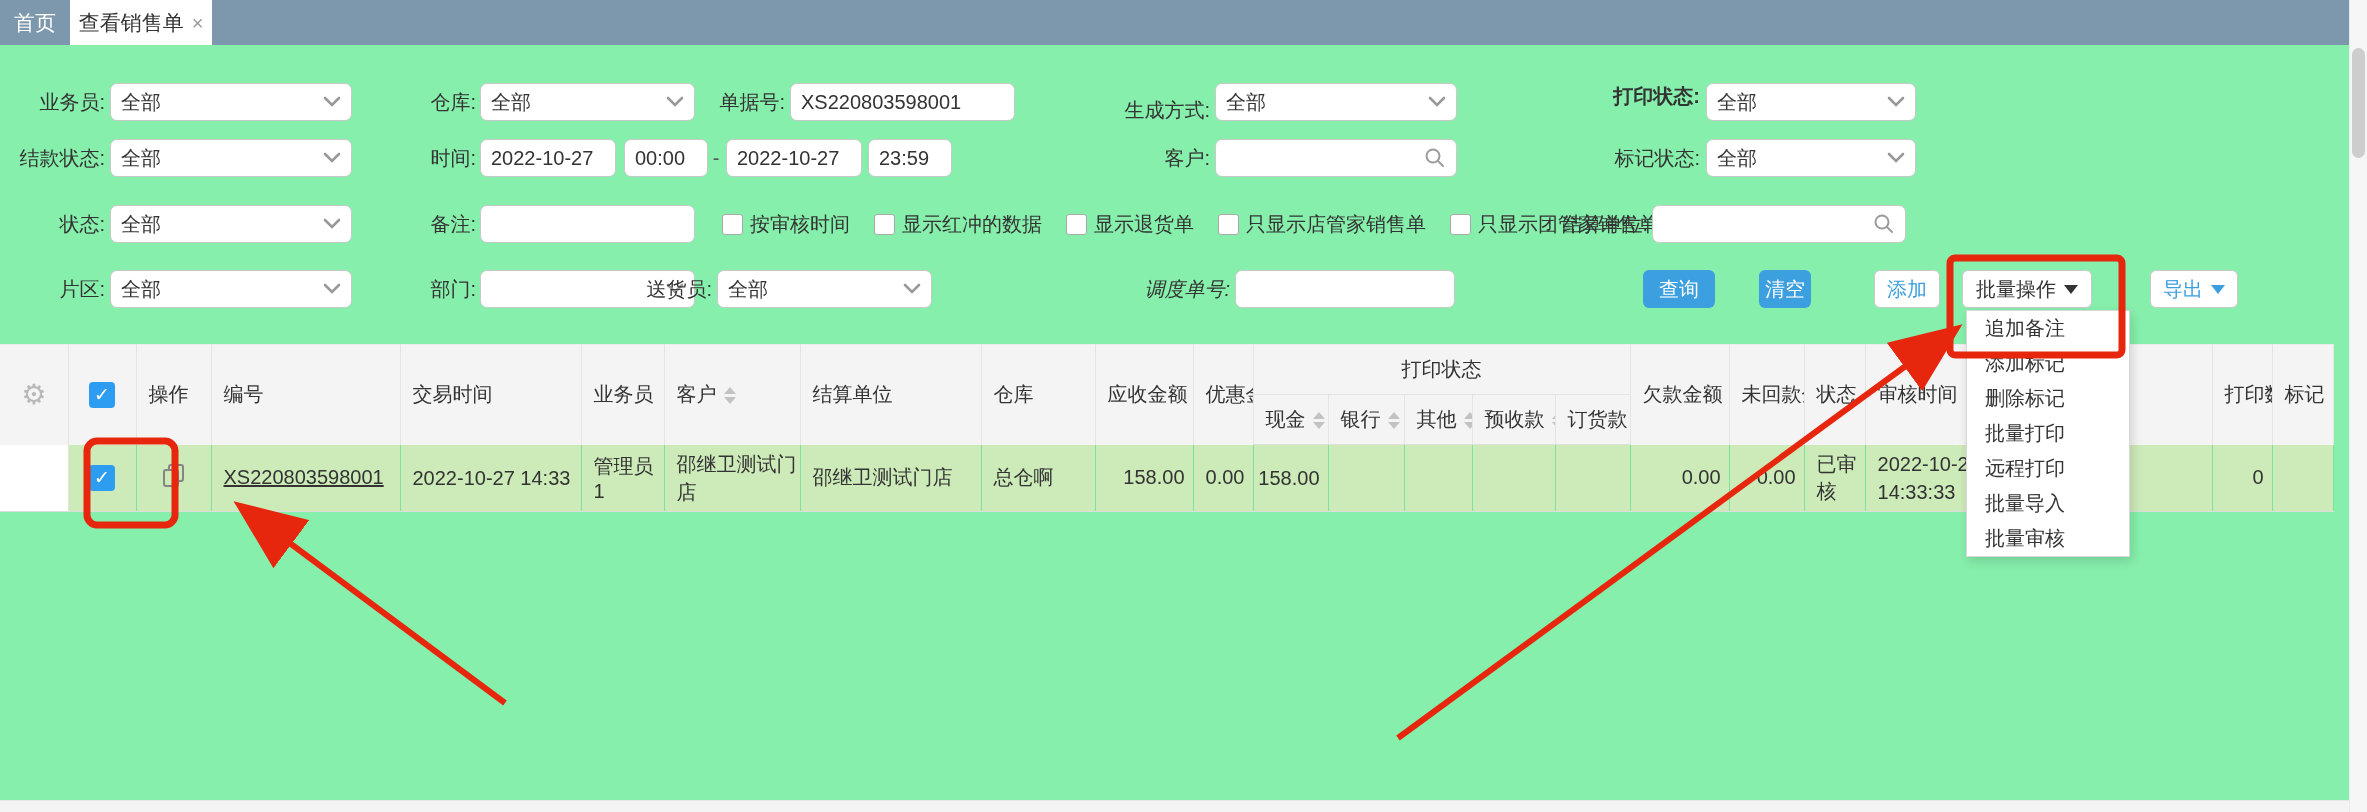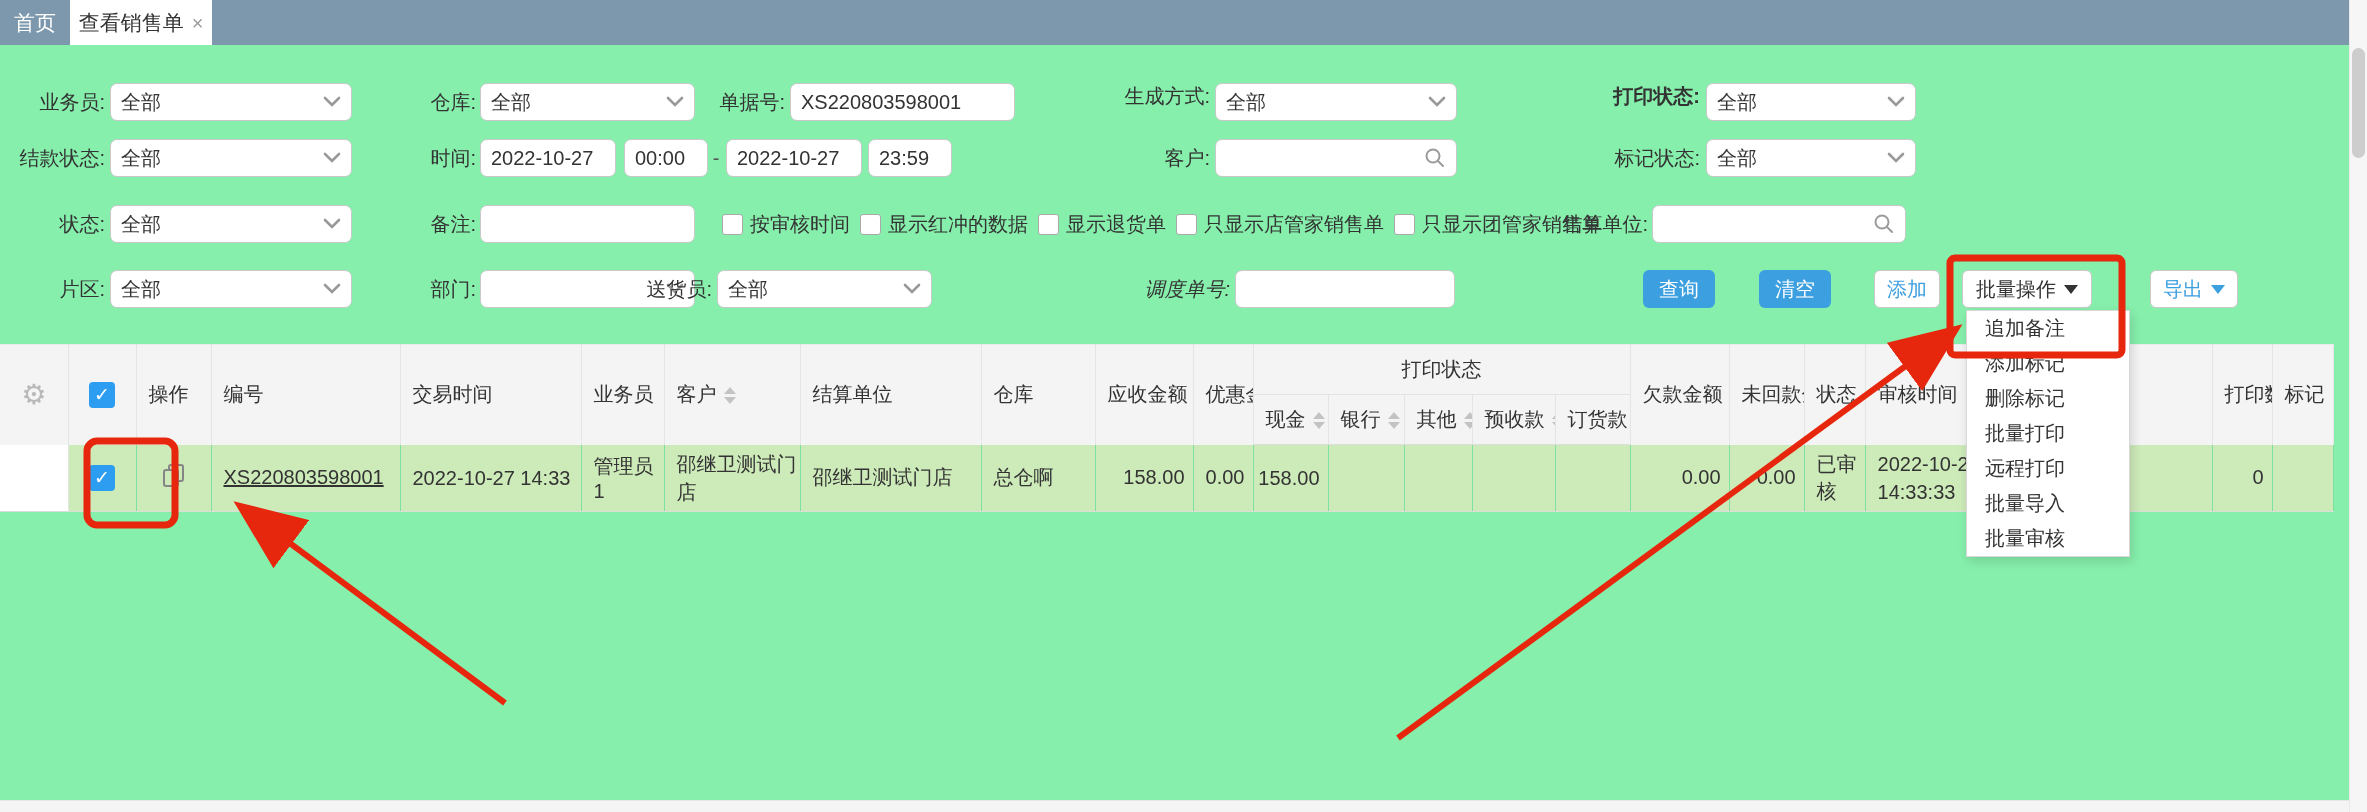--- a/index.html
+++ b/index.html
@@ -12,21 +12,21 @@
   .tab-active{position:absolute;left:70px;top:0;width:142px;height:45px;background:#fff;
               display:flex;align-items:center;justify-content:center;gap:8px;font-size:21px;color:#333;}
   .tab-close{color:#9a9a9a;font-size:20px;line-height:20px;}
   
   .lbl{position:absolute;width:160px;text-align:right;font-size:20px;color:#333;line-height:38px;white-space:nowrap;}
   .ctl{position:absolute;height:38px;box-sizing:border-box;border:1px solid #c9c9c9;border-radius:7px;
        background:#fff;font-size:20px;color:#333;display:flex;align-items:center;padding:0 10px;white-space:nowrap;overflow:hidden;}
   .between{justify-content:space-between;gap:28px;}
   .chev{display:inline-flex;flex:none;}
   .dash{position:absolute;width:12px;text-align:center;line-height:38px;font-size:20px;color:#555;}
-  .cbrow{position:absolute;display:flex;align-items:center;height:38px;gap:10px;font-size:20px;color:#333;white-space:nowrap;}
+  .cbrow{position:absolute;display:flex;align-items:center;height:38px;gap:24px;font-size:20px;color:#333;white-space:nowrap;}
   .cbitem{display:flex;align-items:center;gap:7px;}
   .cb-empty{width:21px;height:21px;box-sizing:border-box;border:1px solid #a9a9a9;border-radius:3px;background:#fff;flex:none;}
   
   .btn{position:absolute;height:38px;box-sizing:border-box;border-radius:6px;font-size:20px;
        display:flex;align-items:center;justify-content:center;gap:8px;cursor:pointer;}
   .btn-primary{background:#3b9fe0;color:#fff;border:none;}
   .btn-ghost{background:#fff;border:1px solid #c9c9c9;color:#3b9fe0;}
   .btn-dark{color:#333;}
   .caret{width:0;height:0;border-left:7px solid transparent;border-right:7px solid transparent;border-top:9px solid #333;}
   .caret.blue{border-top-color:#3b9fe0;}
@@ -94,21 +94,21 @@
     <span class="chev">
         <svg width="18" height="12" viewBox="0 0 18 12">
           <polyline points="2,2 9,9 16,2" fill="none" stroke="#999" stroke-width="2.6" stroke-linecap="round"></polyline>
         </svg>
       </span>
   </div>
   <div class="lbl" style="left:625px;top:83px;">单据号:</div>
   <div class="ctl" style="left:790px;top:83px;width:225px;">
     <span>XS220803598001</span>
   </div>
-  <div class="lbl" style="left:1050px;top:77px;">生成方式:</div>
+  <div class="lbl" style="left:1050px;top:91px;">生成方式:</div>
   <div class="ctl between" style="left:1215px;top:83px;width:242px;">
     <span>全部</span>
     <span class="chev">
         <svg width="18" height="12" viewBox="0 0 18 12">
           <polyline points="2,2 9,9 16,2" fill="none" stroke="#999" stroke-width="2.6" stroke-linecap="round"></polyline>
         </svg>
       </span>
   </div>
   <div class="lbl" style="left:1540px;top:77px;font-weight:bold;">打印状态:</div>
   <div class="ctl between" style="left:1706px;top:83px;width:210px;">
@@ -279,21 +279,21 @@
           <polyline points="2,2 9,9 16,2" fill="none" stroke="#999" stroke-width="2.6" stroke-linecap="round"></polyline>
         </svg>
       </span>
   </div>
   <div class="lbl" style="left:1070px;top:270px;font-style:italic;">调度单号:</div>
   <div class="ctl" style="left:1235px;top:270px;width:220px;">
     <span></span>
   </div>
 
   <div class="btn btn-primary" style="left:1643px;top:270px;width:72px;">查询</div>
-  <div class="btn btn-primary" style="left:1759px;top:270px;width:72px;">清空</div>
+  <div class="btn btn-primary" style="left:1759px;top:270px;width:52px;">清空</div>
   <div class="btn btn-ghost" style="left:1874px;top:270px;width:66px;">添加</div>
   <div class="btn btn-ghost btn-dark" style="left:1962px;top:270px;width:130px;">
     <span>批量操作</span>
     <span class="caret"></span>
   </div>
   <div class="btn btn-ghost" style="left:2150px;top:270px;width:88px;">
     <span>导出</span>
     <span class="caret blue"></span>
   </div>
 

